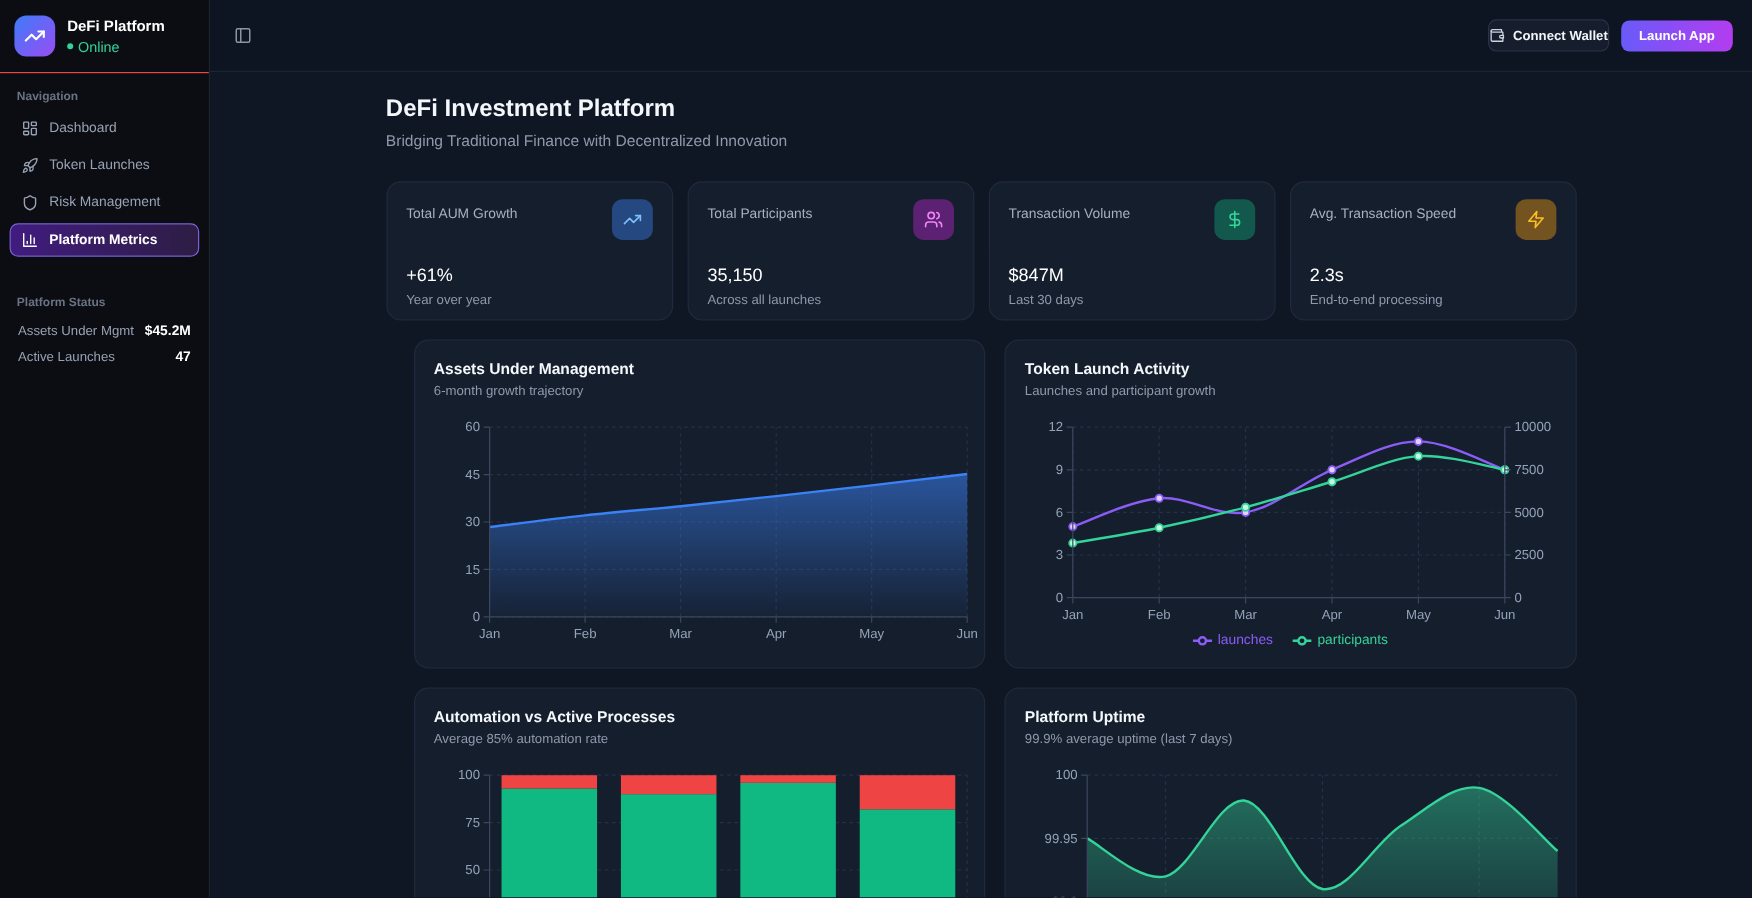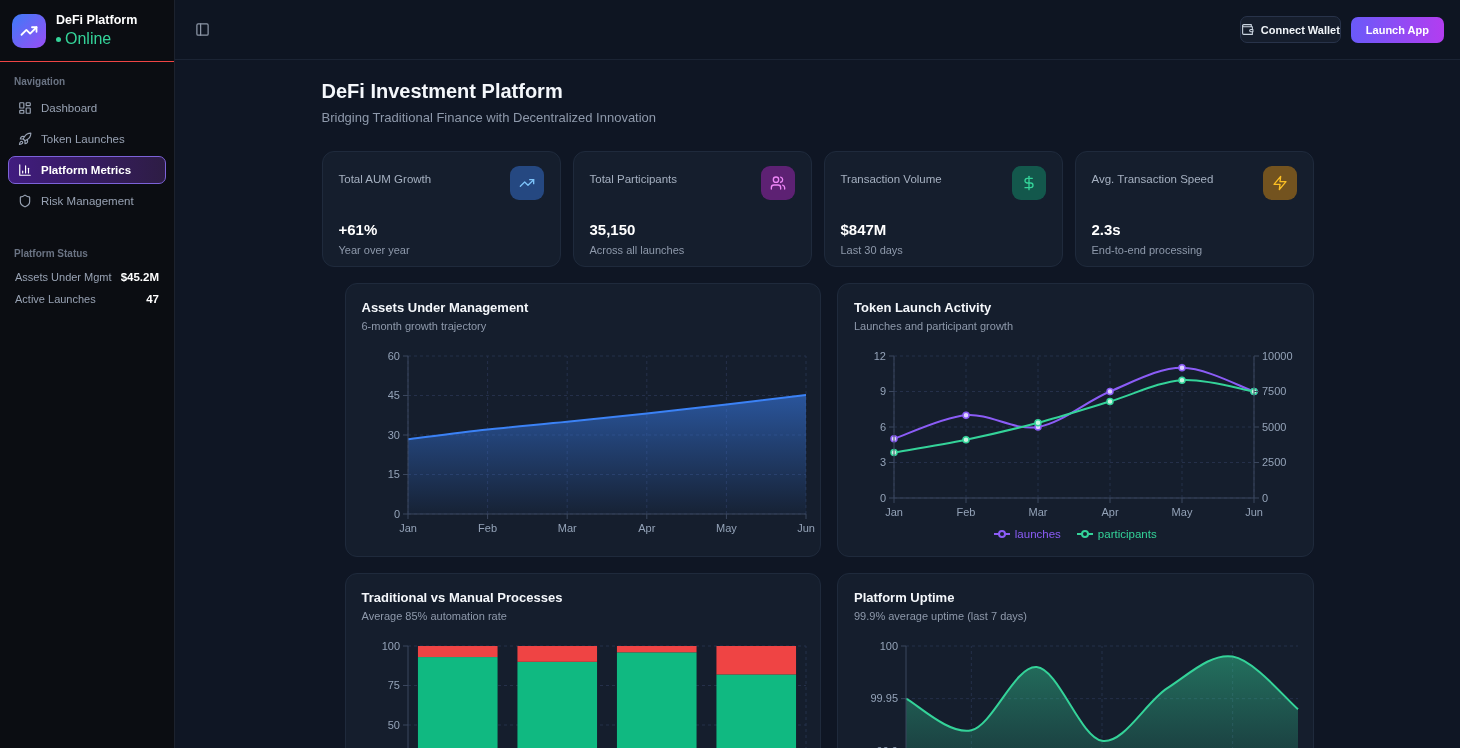--- a/index.html
+++ b/index.html
@@ -15,21 +15,21 @@
     flex:0 0 175px; width:175px; background:#0b0d12;
     border-right:1px solid #1c222e; display:flex; flex-direction:column;
   }
   .brand { display:flex; align-items:center; gap:10px; padding:13px 12px; border-bottom:1px solid #ef4444; }
   .logo {
     width:34px; height:34px; border-radius:10px; flex:0 0 34px;
     background:linear-gradient(135deg,#3d7bf7,#9a4df5);
     display:flex; align-items:center; justify-content:center; color:#fff;
   }
   .brand-name { font-size:12.5px; font-weight:bold; color:#fff; }
-  .brand-status { font-size:16px; color:#34d399; display:flex; align-items:center; gap:4px; margin-top:3px; }
+  .brand-status { font-size:12px; color:#34d399; display:flex; align-items:center; gap:4px; margin-top:3px; }
   .online-dot { width:5px; height:5px; border-radius:50%; background:#34d399; }
   .nav-section { padding:10px 8px 0; }
   .section-label { font-size:10px; color:#6a7383; padding:0 6px; margin:4px 0 7px; font-weight:bold; }
   .nav-item {
     display:flex; align-items:center; gap:9px; padding:6px 9px; margin-bottom:3px;
     border-radius:7px; border:1px solid transparent; color:#98a2b3; font-size:11.5px; cursor:pointer;
   }
   .nav-item svg { width:14px; height:14px; flex:0 0 14px; }
   .nav-item.active {
     background:linear-gradient(90deg, rgba(109,40,217,.55), rgba(168,85,247,.22));
@@ -61,21 +61,21 @@
   .container { width:992px; margin:0 auto; }
   .page-title { font-size:20px; font-weight:bold; color:#f4f7fb; margin:0; }
   .page-subtitle { font-size:13px; color:#8e99ab; margin:7px 0 0; }
   
   .stats { display:grid; grid-template-columns:repeat(4,1fr); gap:12px; margin-top:26px; }
   .stat-card { background:#151e2d; border:1px solid #1f2a3c; border-radius:12px; padding:14px 16px; height:116px; }
   .stat-head { display:flex; justify-content:space-between; align-items:flex-start; }
   .stat-label { font-size:11.5px; color:#a5b0c0; margin-top:7px; }
   .stat-icon { width:34px; height:34px; border-radius:9px; display:flex; align-items:center; justify-content:center; }
   .stat-icon svg { width:16px; height:16px; }
-  .stat-value { font-size:15px; font-weight:bold; color:#fff; margin-top:21px; }
+  .stat-value { font-size:15px; font-weight:normal; color:#fff; margin-top:21px; }
   .stat-sub { font-size:11px; color:#8e99ab; margin-top:6px; }
   
   .charts { display:grid; grid-template-columns:1fr 1fr; gap:16px; margin-top:16px;padding-left:23px; }
   .chart-card { background:#151e2d; border:1px solid #1f2a3c; border-radius:12px; padding:16px; height:274px; overflow:hidden; }
   .chart-card.tall { height:290px; }
   .chart-title { font-size:13px; font-weight:bold; color:#f4f7fb; }
   .chart-sub { font-size:11px; color:#8e99ab; margin-top:5px; }
   svg.chart { display:block; margin-top:12px; }
   svg.chart text { font-family:"Liberation Sans", sans-serif; font-size:11px; fill:#94a3b8; }
   .legend { display:flex; justify-content:center; gap:16px; margin-top:2px; font-size:11.5px; }
@@ -114,34 +114,34 @@
     </div>
     <div class="nav-item">
       <svg viewBox="0 0 24 24" fill="none" stroke="currentColor" stroke-width="2" stroke-linecap="round" stroke-linejoin="round">
           <path d="M4.5 16.5c-1.5 1.26-2 5-2 5s3.74-.5 5-2c.71-.84.7-2.13-.09-2.91a2.18 2.18 0 0 0-2.91-.09z"></path>
           <path d="m12 15-3-3a22 22 0 0 1 2-3.95A12.88 12.88 0 0 1 22 2c0 2.72-.78 7.5-6 11a22.35 22.35 0 0 1-4 2z"></path>
           <path d="M9 12H4s.55-3.03 2-4c1.62-1.08 5 0 5 0"></path>
           <path d="M12 15v5s3.03-.55 4-2c1.08-1.62 0-5 0-5"></path>
         </svg>
       <span>Token Launches</span>
     </div>
+    <div class="nav-item">
+      <svg viewBox="0 0 24 24" fill="none" stroke="currentColor" stroke-width="2" stroke-linecap="round" stroke-linejoin="round">
+          <path d="M20 13c0 5-3.5 7.5-7.66 8.95a1 1 0 0 1-.67-.01C7.5 20.5 4 18 4 13V6a1 1 0 0 1 1-1c2 0 4.5-1.2 6.24-2.72a1.17 1.17 0 0 1 1.52 0C14.51 3.81 17 5 19 5a1 1 0 0 1 1 1z"></path>
+        </svg>
+      <span>Risk Management</span>
+    </div>
     <div class="nav-item active">
       <svg viewBox="0 0 24 24" fill="none" stroke="currentColor" stroke-width="2" stroke-linecap="round" stroke-linejoin="round">
           <path d="M3 3v18h18"></path>
           <path d="M18 17V9"></path>
           <path d="M13 17V5"></path>
           <path d="M8 17v-3"></path>
         </svg>
       <span>Platform Metrics</span>
-    </div>
-    <div class="nav-item">
-      <svg viewBox="0 0 24 24" fill="none" stroke="currentColor" stroke-width="2" stroke-linecap="round" stroke-linejoin="round">
-          <path d="M20 13c0 5-3.5 7.5-7.66 8.95a1 1 0 0 1-.67-.01C7.5 20.5 4 18 4 13V6a1 1 0 0 1 1-1c2 0 4.5-1.2 6.24-2.72a1.17 1.17 0 0 1 1.52 0C14.51 3.81 17 5 19 5a1 1 0 0 1 1 1z"></path>
-        </svg>
-      <span>Risk Management</span>
     </div>
   </div>
 
   <div class="status-section">
     <div class="section-label">Platform Status</div>
     <div class="status-row">
       <span>Assets Under Mgmt</span>
       <b>$45.2M</b>
     </div>
     <div class="status-row">
@@ -361,21 +361,21 @@
                   <circle class="lg-dot" cx="8" cy="5" r="3" fill="#151e2d" stroke-width="2" stroke="#34d399"></circle>
                 </svg>
               <span>participants</span>
             </span>
           </div>
         </div>
       </div>
 
       <div class="charts">
         <div class="chart-card tall">
-          <div class="chart-title">Traditional vs Manual Processes</div>
+          <div class="chart-title">Automation vs Active Processes</div>
           <div class="chart-sub">Average 85% automation rate</div>
           <svg id="chart-automation" class="chart" viewBox="0 0 456 200" width="456" height="200">
               <line x1="46" y1="170" x2="444" y2="170" stroke="#25304a" stroke-dasharray="3 3"></line>
               <line x1="46" y1="130.5" x2="444" y2="130.5" stroke="#25304a" stroke-dasharray="3 3"></line>
               <line x1="46" y1="91" x2="444" y2="91" stroke="#25304a" stroke-dasharray="3 3"></line>
               <line x1="46" y1="51.5" x2="444" y2="51.5" stroke="#25304a" stroke-dasharray="3 3"></line>
               <line x1="46" y1="12" x2="444" y2="12" stroke="#25304a" stroke-dasharray="3 3"></line>
               <line x1="444" y1="170" x2="444" y2="12" stroke="#25304a" stroke-dasharray="3 3"></line>
               <rect x="55.95" y="23.060000000000002" width="79.60000000000001" height="146.94" fill="#10b981"></rect>
               <rect x="55.95" y="12" width="79.60000000000001" height="11.060000000000002" fill="#ef4444"></rect>

